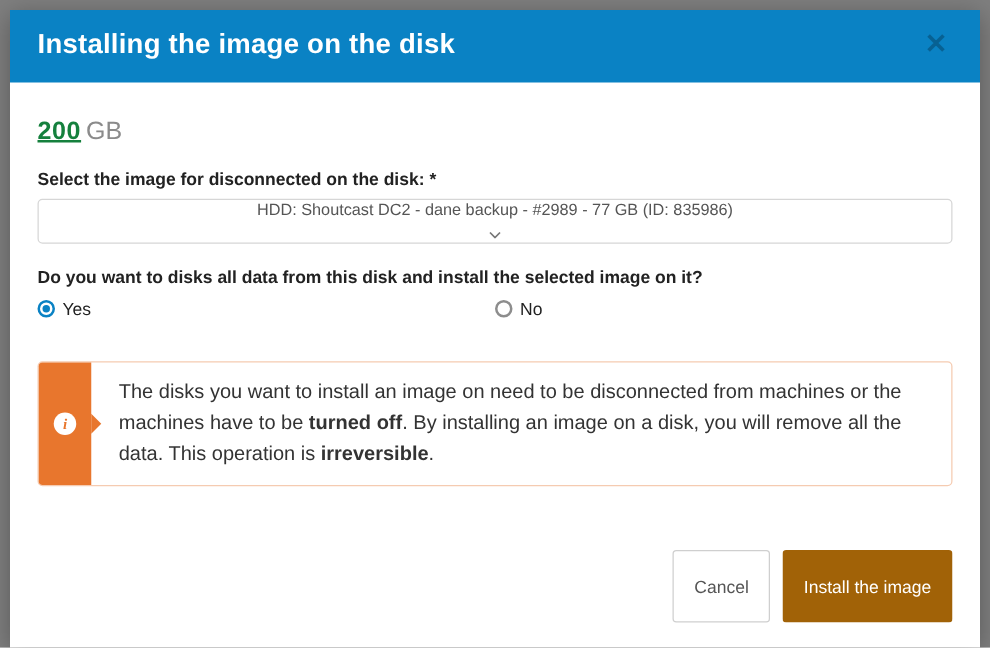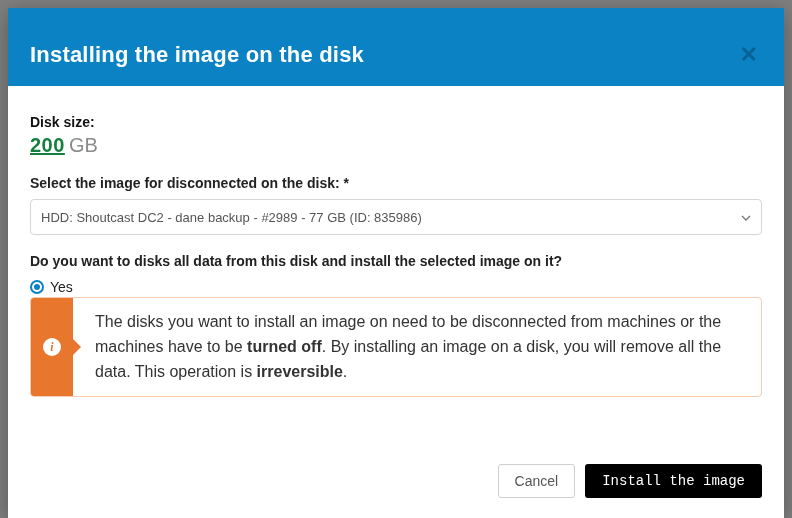--- a/index.html
+++ b/index.html
@@ -24,21 +24,21 @@
     bottom: 0;
     background: #fff;
     box-shadow: 0 4px 20px rgba(0,0,0,0.3);
     display: flex;
     flex-direction: column;
     overflow: hidden;
   }
   .modal-header {
     background: #0a82c4;
     color: #fff;
-    padding: 34px 22px 18px 22px;
+    padding: 14px 22px 18px 22px;
     display: flex;
     align-items: center;
     justify-content: space-between;
   }
   .modal-title {
     font-size: 22px;
     font-weight: 600;
     letter-spacing: 0.2px;
   }
   .close-x {
@@ -88,30 +88,31 @@
     border-radius: 4px;
     height: 34px;
     display: flex;
     align-items: center;
     padding: 0 10px;
     justify-content: space-between;
     font-size: 13px;
     color: #555;
     cursor: pointer;
     margin-bottom: 18px;
+    flex-direction: column;
   }
   .chevron {
     font-size: 10px;
     color: #777;
   }
   .radio-row {
     display: flex;
     gap: 0;
     margin-top: 10px;
-    margin-bottom: 2px;
+    margin-bottom: 34px;
   }
   .radio-opt {
     display: flex;
     align-items: center;
     gap: 6px;
     width: 50%;
     font-size: 14px;
     cursor: pointer;
   }
   .radio {
@@ -187,51 +188,49 @@
     color: #333;
   }
   .modal-footer {
     padding: 14px 22px 20px;
     display: flex;
     justify-content: flex-end;
     gap: 10px;
   }
   .btn {
     font-size: 14px;
-    padding: 8px 16px;
+    padding: 20px 16px;
     border-radius: 3px;
     cursor: pointer;
     border: 1px solid transparent;
   }
   .btn-secondary {
     background: #fff;
     border: 1px solid #cfcfcf;
     color: #555;
   }
   .btn-primary {
-    background: #000000;
+    background: #a16207;
     color: #fff;
-    font-family: Liberation Mono, monospace;
   }
 </style>
 </head>
 <body>
 
 <div class="backdrop"></div>
 
 <div class="modal">
   <div class="modal-header">
     <div class="modal-title">Installing the image on the disk</div>
     <div class="close-x">✕</div>
   </div>
 
   <div class="modal-body">
 
     <div class="size-row">
-      <div class="label-small">Disk size:</div>
       <div>
         <span class="size-number">200</span><span class="size-unit">GB</span>
       </div>
     </div>
 
     <div class="field-label">Select the image for disconnected on the disk: *</div>
     <div class="select-wrap">
       <span>HDD: Shoutcast DC2 - dane backup - #2989 - 77 GB (ID: 835986)</span>
       <span class="chevron">
         <svg width="10" height="6" viewBox="0 0 10 6">
@@ -239,20 +238,24 @@
           </svg>
       </span>
     </div>
 
     <div class="field-label">Do you want to disks all data from this disk and install the selected image on it?</div>
     <div class="radio-row">
       <div class="radio-opt">
         <span class="radio on"></span>
         <span>Yes</span>
       </div>
+      <div class="radio-opt">
+        <span class="radio off"></span>
+        <span>No</span>
+      </div>
     </div>
 
     <div class="alert">
       <div class="alert-icon-box">
         <div class="info-circle">i</div>
       </div>
       <div class="alert-text">
         <span>The disks you want to install an image on need to be disconnected from machines or the machines have to be </span><b>turned off</b><span>. By installing an image on a disk, you will remove all the data. This operation is </span><b>irreversible</b><span>.</span>
       </div>
     </div>

